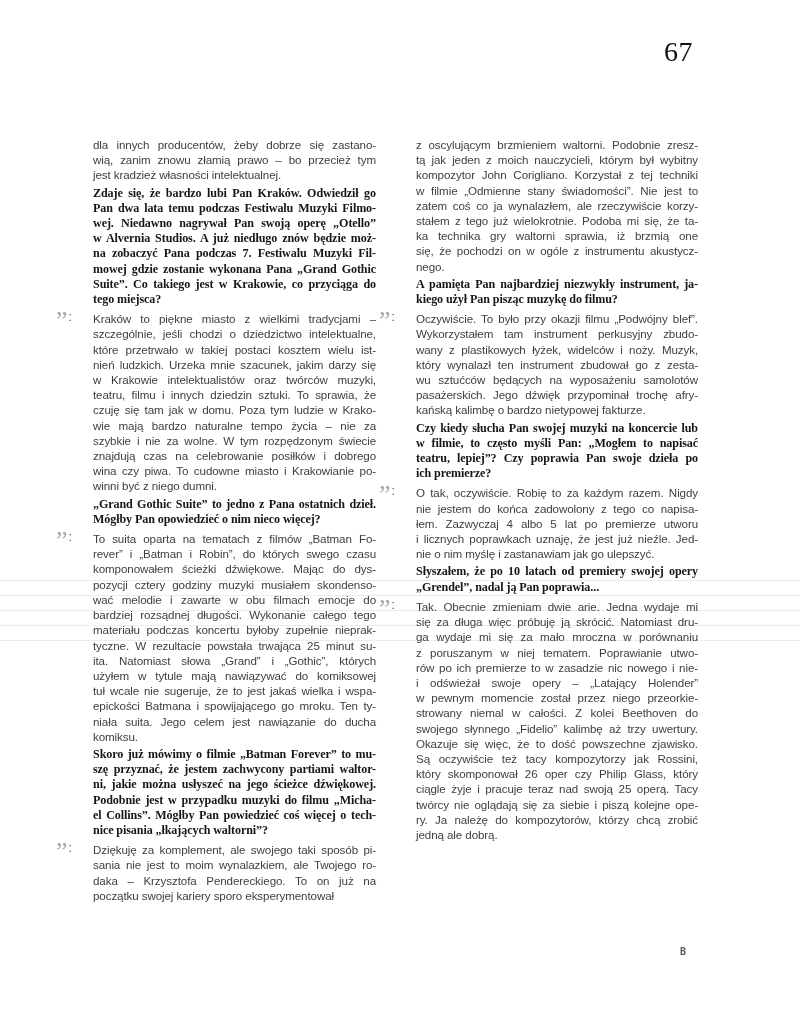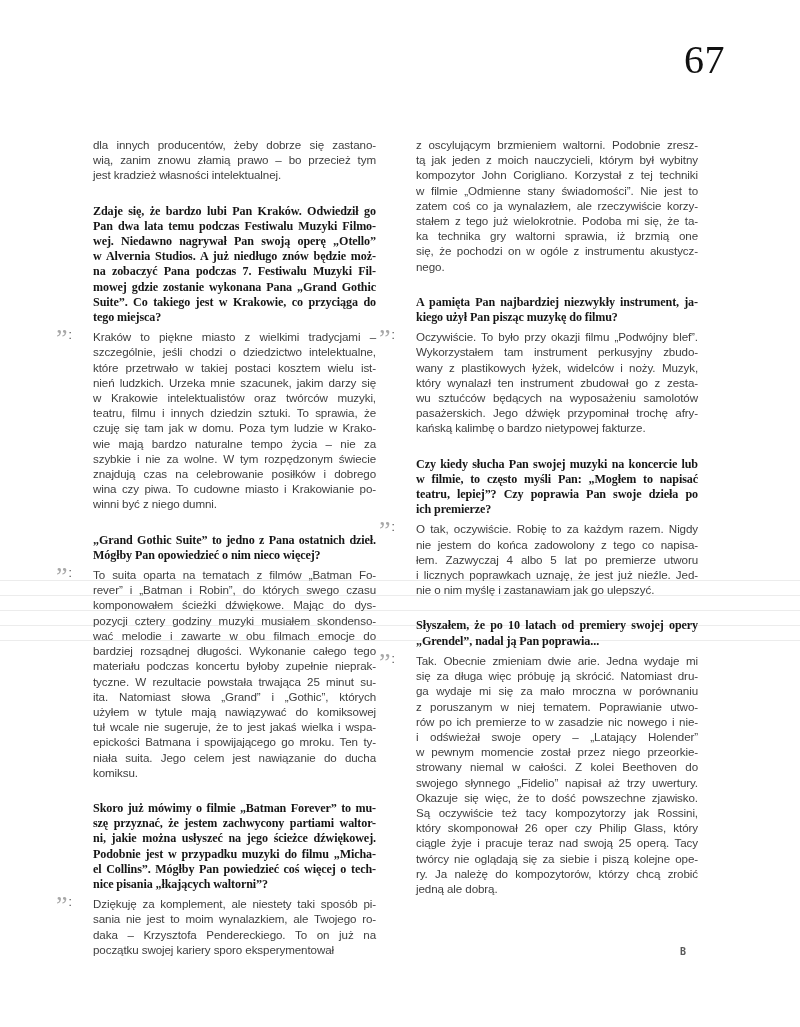--- a/index.html
+++ b/index.html
@@ -8,31 +8,31 @@
     width:800px;height:1027px;
     background:#ffffff;
     overflow:hidden;
     font-family:"Liberation Sans",sans-serif;
   }
   .scanline{
     position:absolute;left:0;width:800px;height:1px;
     background:#ececec;z-index:0;
   }
   #page-number{
-    position:absolute;left:684px;top:36px;
+    position:absolute;left:664px;top:36px;
     font-family:"Liberation Serif",serif;
-    font-size:40px;color:#111111;letter-spacing:0.5px;
+    font-size:28px;color:#111111;letter-spacing:0.5px;
     z-index:2;
   }
   .col{position:absolute;top:137px;z-index:1;}
   #col-left{left:93px;width:283px;}
   #col-right{left:416px;width:282px;}
   .para{position:relative;}
   .para.continuation{margin-top:0;}
-  .para.question{margin-top:21px;}
+  .para.question{margin-top:3px;}
   .para.answer{margin-top:4px;}
   .question{
     font-family:"Liberation Serif",serif;
     font-weight:bold;
     font-size:12.1px;
     color:#161616;
     letter-spacing:-0.1px;
   }
   .answer,.continuation{
     font-family:"Liberation Sans",sans-serif;
@@ -143,21 +143,21 @@
       <div class="para question">
         <div class="line">Skoro już mówimy o filmie „Batman Forever” to mu-</div>
         <div class="line">szę przyznać, że jestem zachwycony partiami waltor-</div>
         <div class="line">ni, jakie można usłyszeć na jego ścieżce dźwiękowej.</div>
         <div class="line">Podobnie jest w przypadku muzyki do filmu „Micha-</div>
         <div class="line">el Collins”. Mógłby Pan powiedzieć coś więcej o tech-</div>
         <div class="line last">nice pisania „łkających waltorni”?</div>
       </div>
       <div class="para answer">
         <span class="qmark"><span class="curls">”</span><span class="mcolon">:</span></span>
-        <div class="line">Dziękuję za komplement, ale niestety taki sposób pi-</div>
+        <div class="line">Dziękuję za komplement, ale swojego taki sposób pi-</div>
         <div class="line">sania nie jest to moim wynalazkiem, ale Twojego ro-</div>
         <div class="line">daka – Krzysztofa Pendereckiego. To on już na</div>
         <div class="line last">początku swojej kariery sporo eksperymentował</div>
       </div>
     </div>
   <div id="col-right" class="col">
       <div class="para continuation">
         <div class="line">z oscylującym brzmieniem waltorni. Podobnie zresz-</div>
         <div class="line">tą jak jeden z moich nauczycieli, którym był wybitny</div>
         <div class="line">kompozytor John Corigliano. Korzystał z tej techniki</div>
@@ -203,21 +203,21 @@
       <div class="para answer">
         <span class="qmark"><span class="curls">”</span><span class="mcolon">:</span></span>
         <div class="line">Tak. Obecnie zmieniam dwie arie. Jedna wydaje mi</div>
         <div class="line">się za długa więc próbuję ją skrócić. Natomiast dru-</div>
         <div class="line">ga wydaje mi się za mało mroczna w porównaniu</div>
         <div class="line">z poruszanym w niej tematem. Poprawianie utwo-</div>
         <div class="line">rów po ich premierze to w zasadzie nic nowego i nie-</div>
         <div class="line">i odświeżał swoje opery – „Latający Holender”</div>
         <div class="line">w pewnym momencie został przez niego przeorkie-</div>
         <div class="line">strowany niemal w całości. Z kolei Beethoven do</div>
-        <div class="line">swojego słynnego „Fidelio” napisał aż trzy uwertury.</div>
+        <div class="line">swojego słynnego „Fidelio” kalimbę aż trzy uwertury.</div>
         <div class="line">Okazuje się więc, że to dość powszechne zjawisko.</div>
         <div class="line">Są oczywiście też tacy kompozytorzy jak Rossini,</div>
         <div class="line">który skomponował 26 oper czy Philip Glass, który</div>
         <div class="line">ciągle żyje i pracuje teraz nad swoją 25 operą. Tacy</div>
         <div class="line">twórcy nie oglądają się za siebie i piszą kolejne ope-</div>
         <div class="line">ry. Ja należę do kompozytorów, którzy chcą zrobić</div>
         <div class="line last">jedną ale dobrą.</div>
       </div>
     </div>
 

